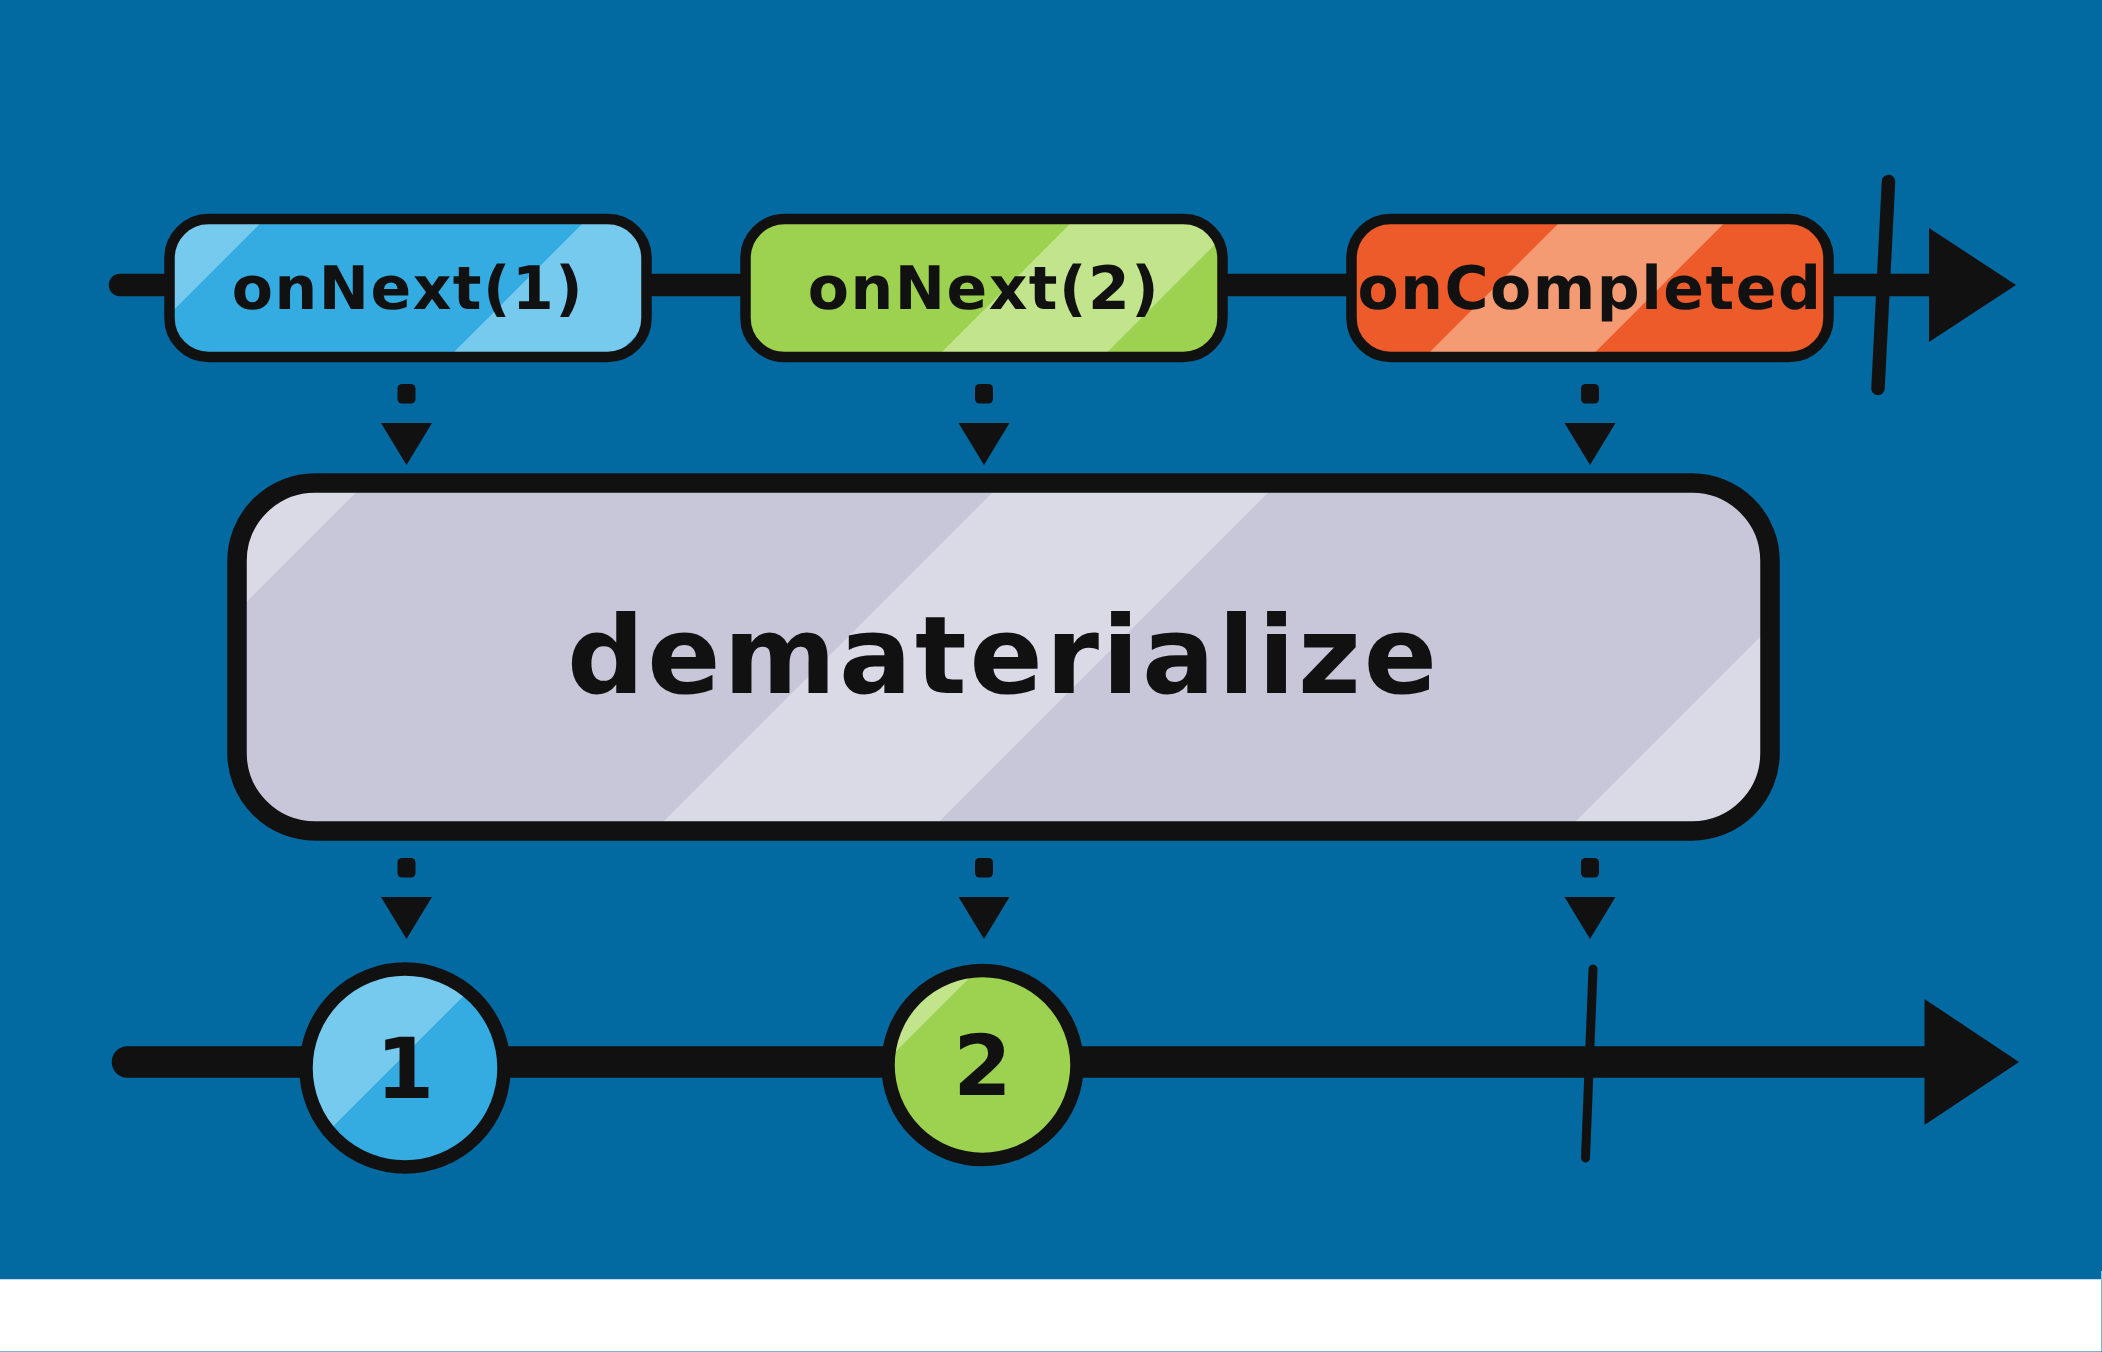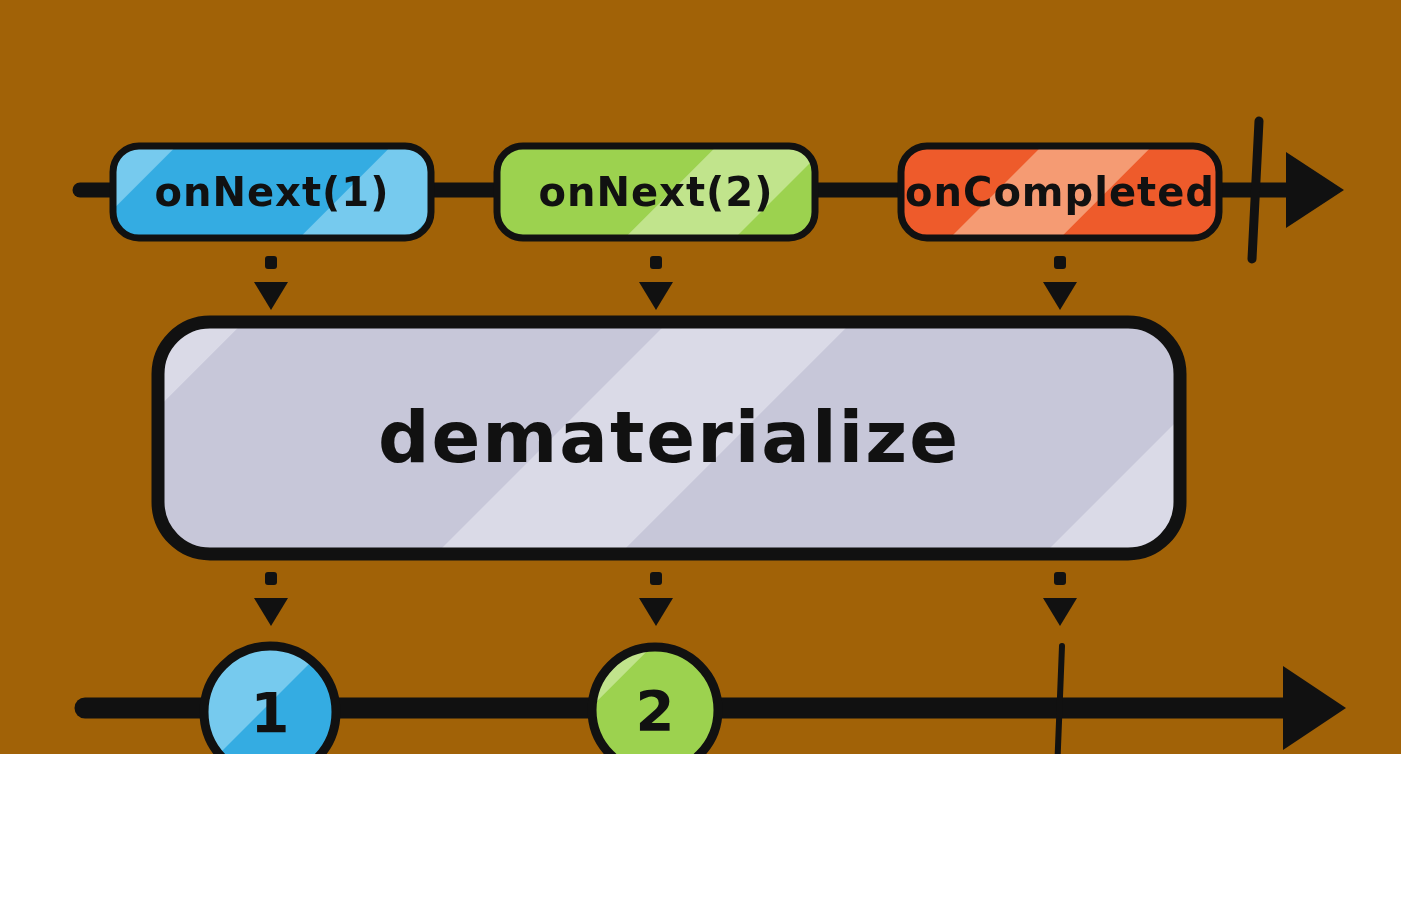--- a/index.html
+++ b/index.html
@@ -2,22 +2,22 @@
 <html><head>
 <meta charset="utf-8">
 <style>
   html, body {
     margin: 0;
     padding: 0;
     background: #ffffff;
   }
   .stage {
     width: 1401px;
-    height: 754px;
-    background: #a16207;
+    height: 853px;
+    background: #0369a1;
     position: relative;
     overflow: hidden;
   }
   svg { display: block; }
   .ink { stroke: #111111; }
   .ink-fill { fill: #111111; }
   .stroked { stroke: #111111; }
   text {
     fill: #111111;
     font-family: "DejaVu Sans", "Liberation Sans", sans-serif;

